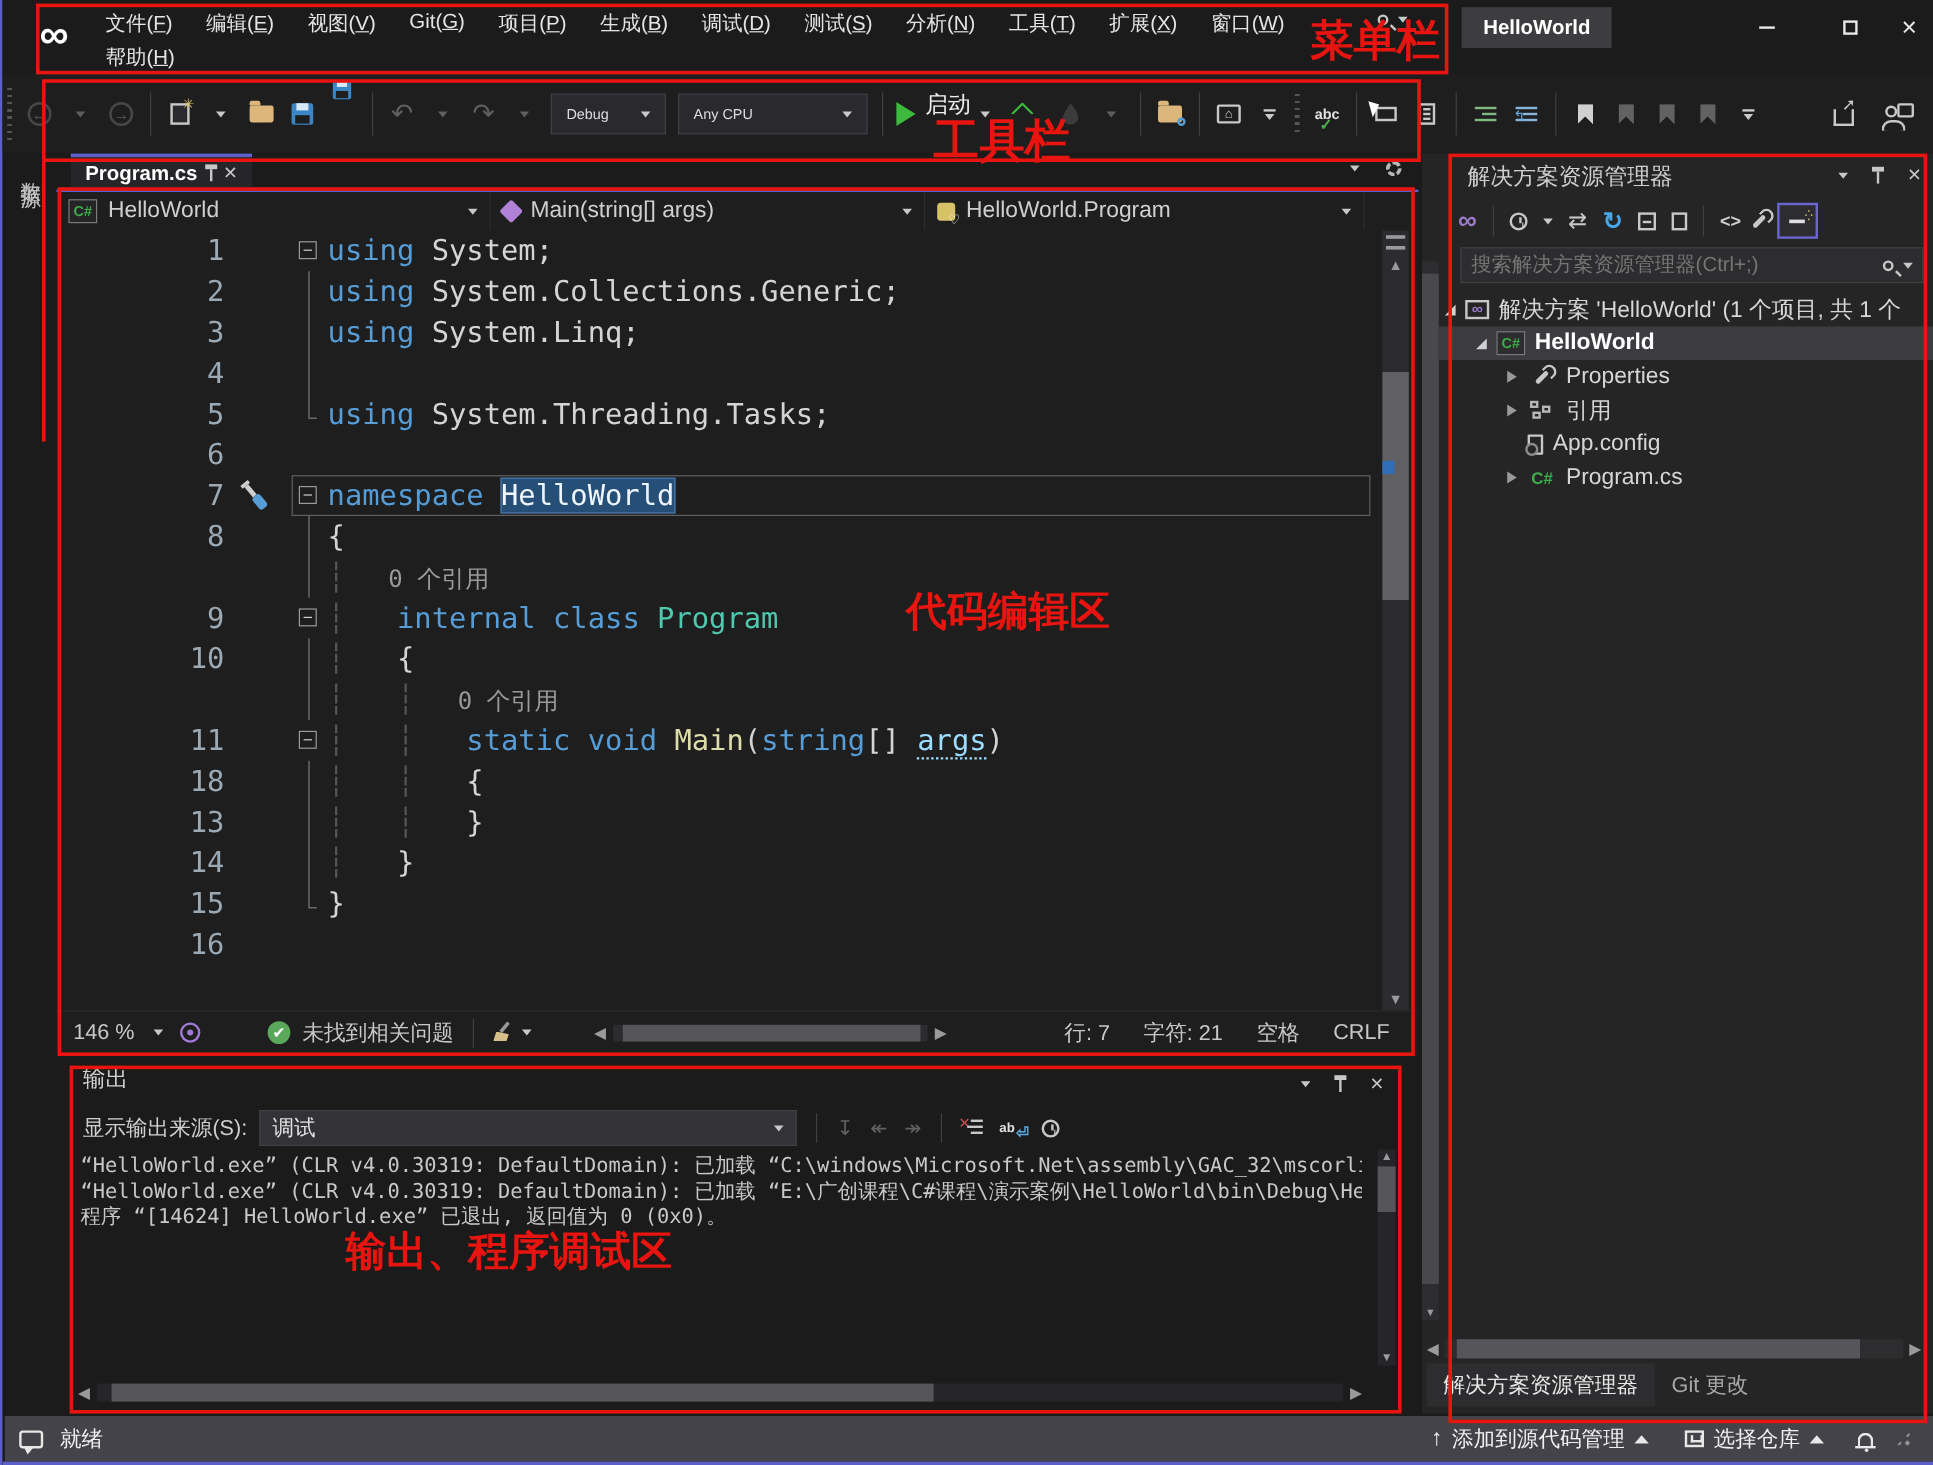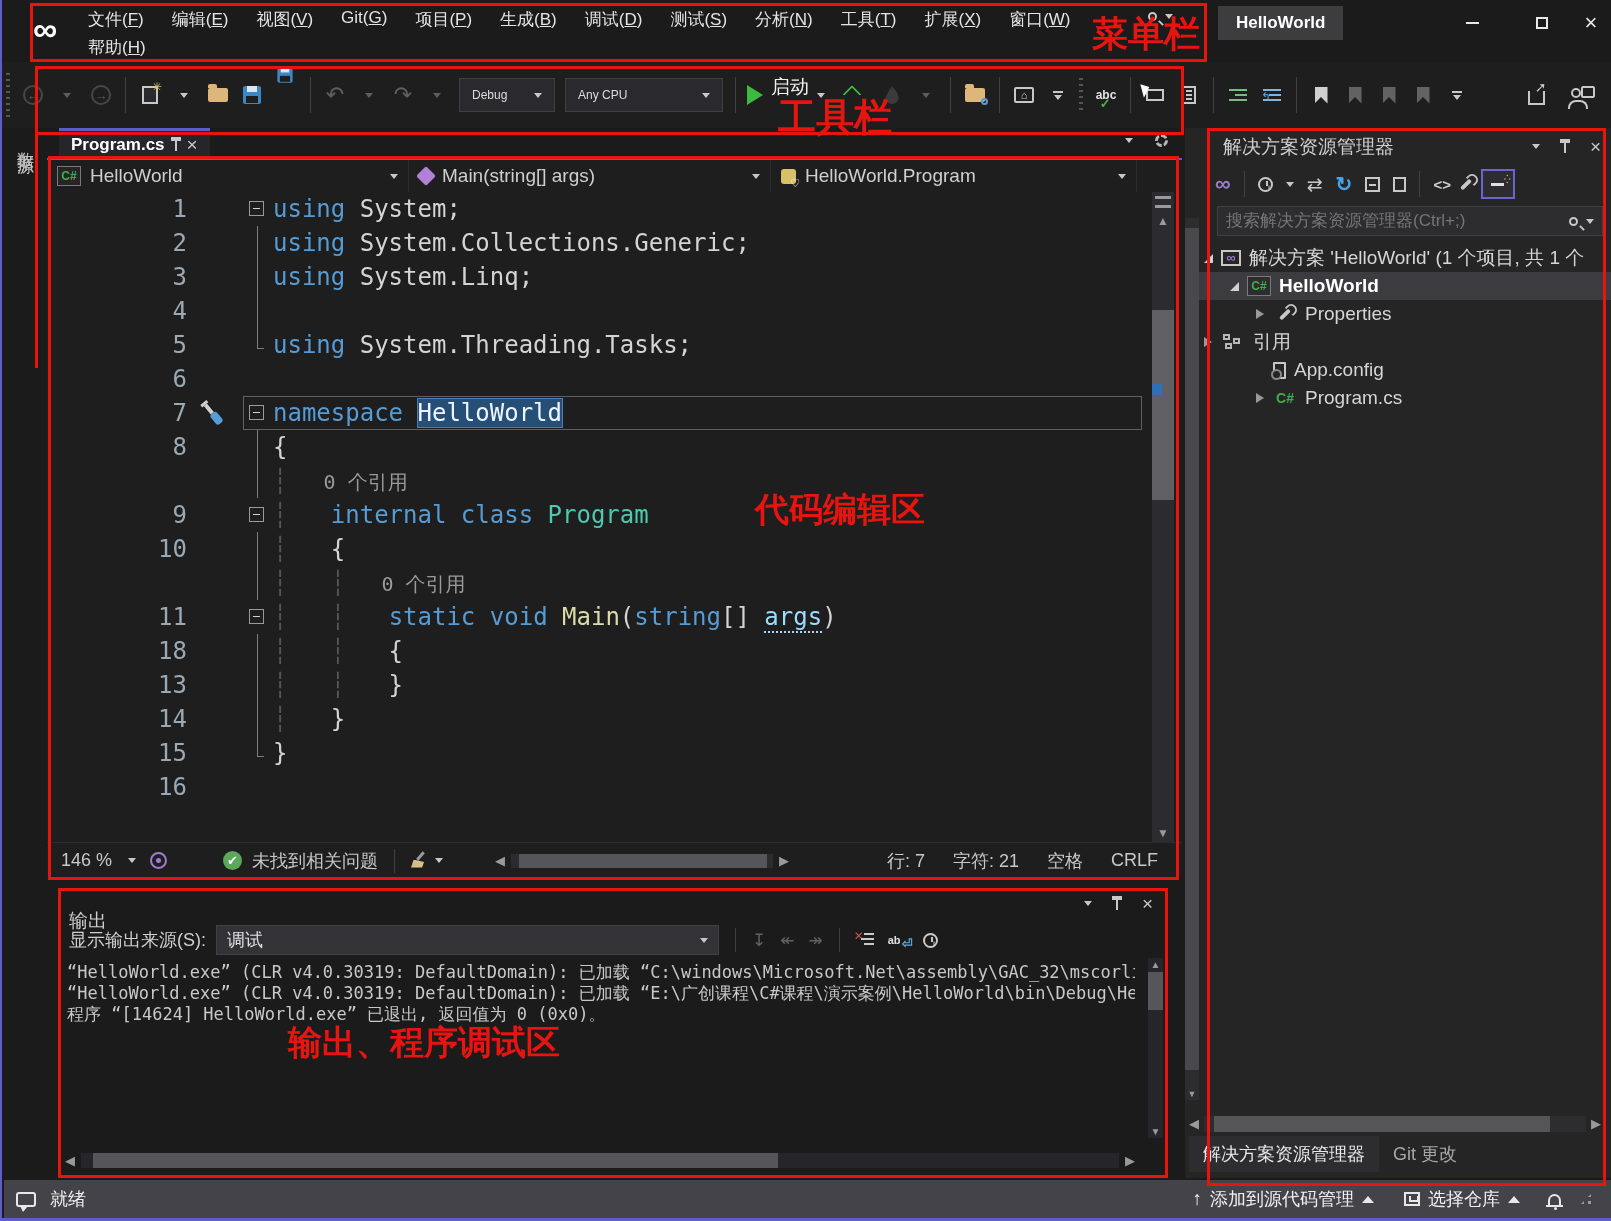--- a/index.html
+++ b/index.html
@@ -125,24 +125,24 @@
   .broom::before{content:"";position:absolute;left:8px;top:-2px;width:3px;height:10px;background:#9a9a9a;transform:rotate(40deg)}
   .broom::after{content:"";position:absolute;left:0;top:7px;width:13px;height:8px;background:#d6c08a;clip-path:polygon(0 100%,20% 0,100% 30%,85% 100%)}
   .ehscroll{display:flex;align-items:center;margin-left:52px;gap:6px}
   .ehtrack{width:262px;height:14px;background:#2c2c30;position:relative}
   .ehthumb{position:absolute;left:8px;top:0;height:14px;width:248px;background:#55555a}
   .sarr{color:#9a9a9a;font-size:13px}
   .epos{margin-left:auto;display:flex;align-items:center;gap:0;padding-right:10px}
   .epos span{padding:0 14px}
   
   .output{position:absolute;left:55px;top:886px;width:1112px;height:292px;background:#1b1b1c}
-  .output .ptitle{position:absolute;left:12px;top:22px;color:#cfcfcf;font-size:19px}
+  .output .ptitle{position:absolute;left:12px;top:0;color:#cfcfcf;font-size:19px}
   .ptitle-ics{position:absolute;right:16px;top:8px;display:flex;gap:24px;align-items:center}
   .osrc{position:absolute;left:12px;top:38px;right:10px;height:32px;display:flex;align-items:center;color:#cfcfcf;font-size:18px}
-  .odrop{width:503px;height:30px;background:#333337;border:1px solid #3f3f46;margin-left:10px;display:flex;align-items:center;padding:0 10px;color:#e0e0e0}
+  .odrop{width:448px;height:30px;background:#333337;border:1px solid #3f3f46;margin-left:10px;display:flex;align-items:center;padding:0 10px;color:#e0e0e0}
   .odrop .sp{flex:1}
   .oics{display:flex;align-items:center;margin-left:14px;gap:14px}
   .oic{color:#c8c8c8;font-size:17px}
   .oic.dis{opacity:.4}
   .clear-ic{position:relative;width:18px;height:14px}
   .clear-ic::before{content:"✕";position:absolute;left:-2px;top:-4px;color:#c75050;font-size:12px}
   .clear-ic i{position:absolute;right:0;height:2px;background:#c8c8c8;display:block}
   .clear-ic i:nth-child(1){top:0;width:10px}.clear-ic i:nth-child(2){top:5px;width:13px}.clear-ic i:nth-child(3){top:10px;width:10px}
   .wrap-ic{font-size:11px;font-weight:bold;color:#e0e0e0;position:relative;padding-right:8px}
   .wrap-ic::after{content:"⏎";position:absolute;right:-4px;top:2px;color:#5fa8dc;font-size:13px}
@@ -667,21 +667,21 @@
           <span class="ticon ti-csproj">C#</span>
           <span class="tlabel">HelloWorld</span>
         </div>
         <div class="trow" style="padding-left: 52px;">
           <span class="texp exp-collapsed"></span>
           <span class="ticon ti-wrench">
             <span class="wrench"></span>
           </span>
           <span class="tlabel">Properties</span>
         </div>
-        <div class="trow" style="">
+        <div class="trow" style="padding-left: 52px;">
           <span class="texp exp-collapsed"></span>
           <span class="ticon ti-refs">
             <i></i>
             <i></i>
             <i></i>
           </span>
           <span class="tlabel">引用</span>
         </div>
         <div class="trow" style="padding-left: 52px;">
           <span class="texp"></span>

